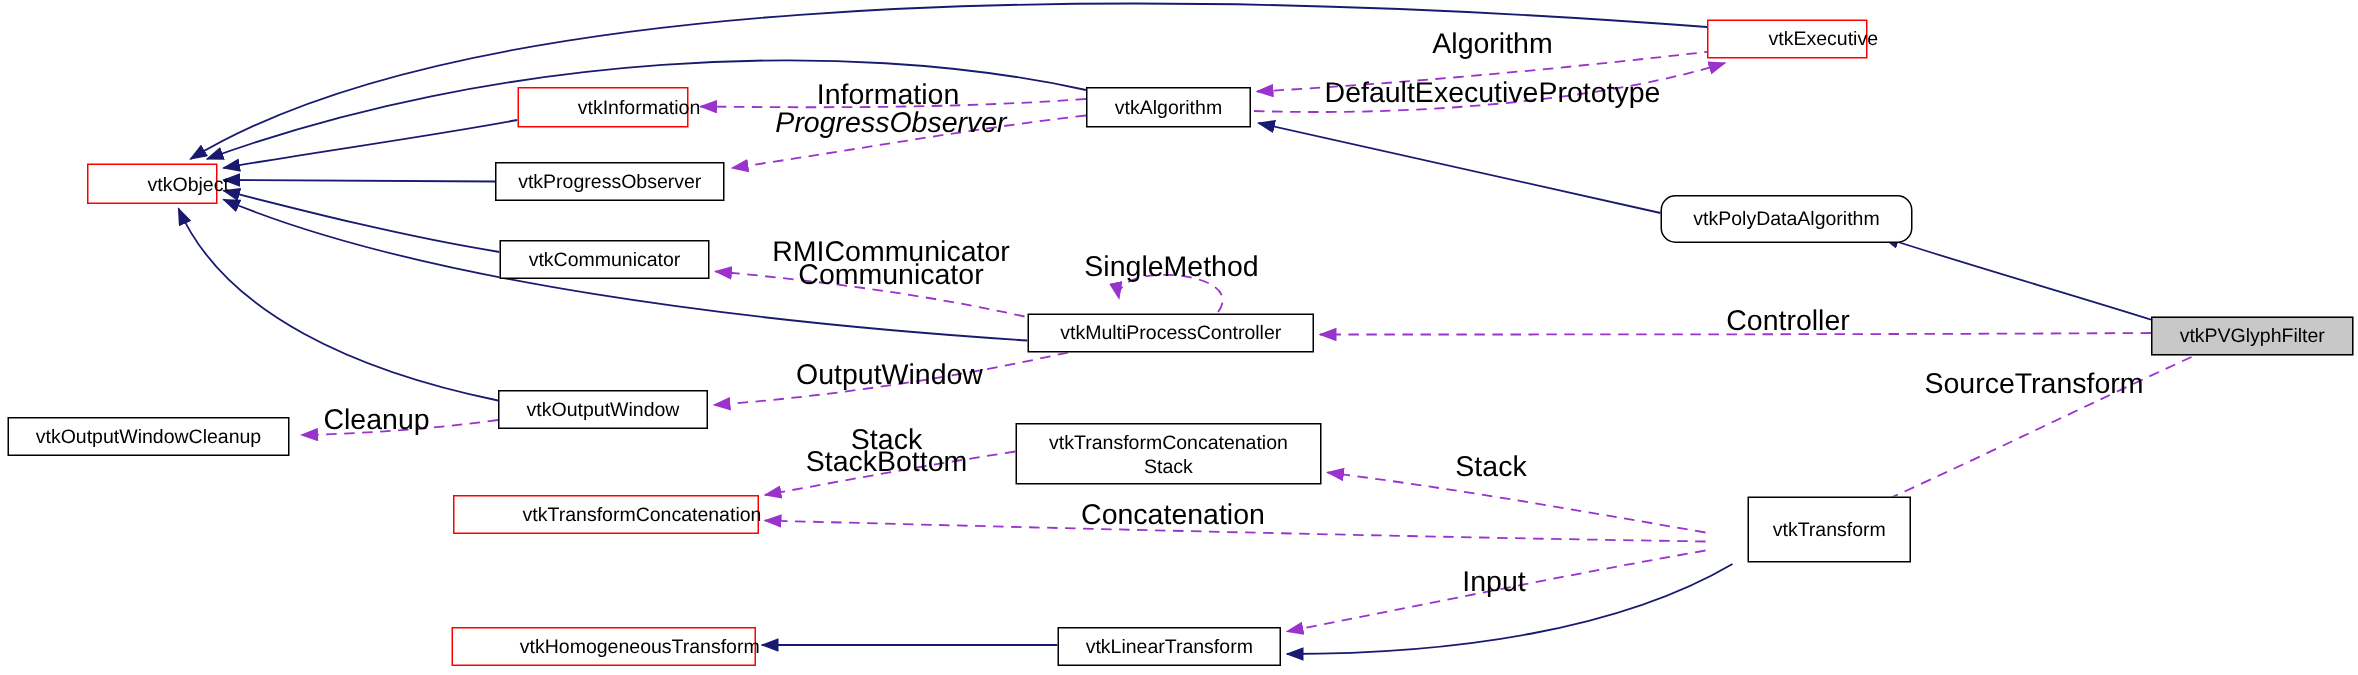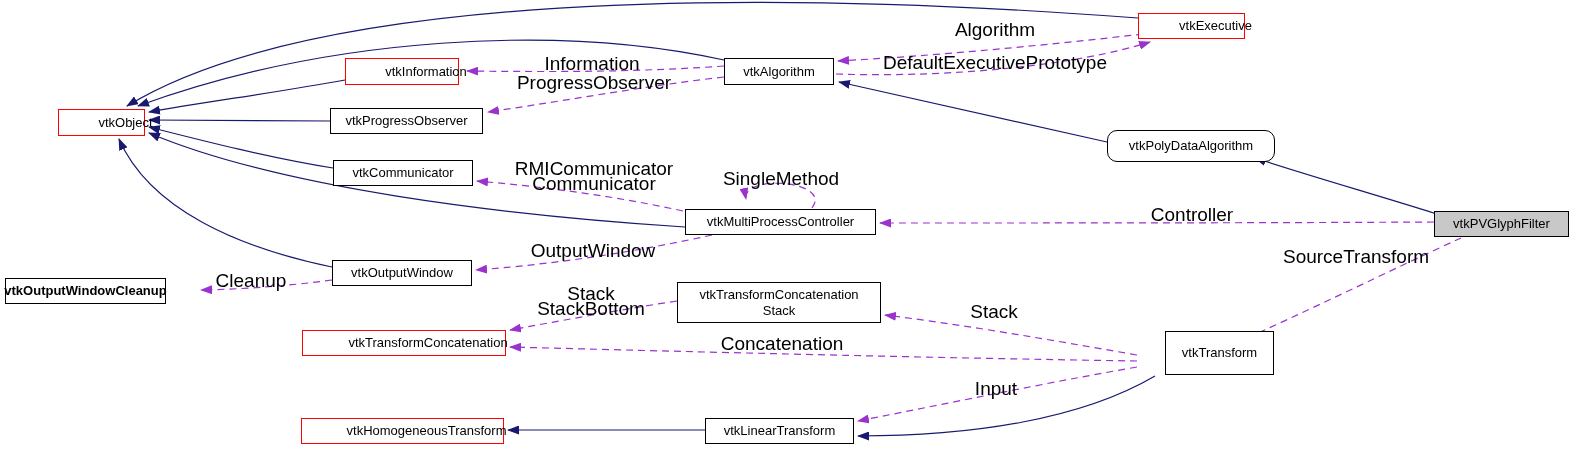--- a/index.html
+++ b/index.html
@@ -103,21 +103,21 @@
       </div>
       <div class="node border-red" style="left: 345px; top: 58px; width: 114px; height: 27px;">
         <span>vtkInformation</span>
       </div>
       <div class="node" style="left: 330px; top: 108px; width: 153px; height: 26px;">
         <span>vtkProgressObserver</span>
       </div>
       <div class="node" style="left: 333px; top: 160px; width: 140px; height: 26px;">
         <span>vtkCommunicator</span>
       </div>
-      <div class="node" style="left: 5px; top: 278px; width: 161px; height: 26px; font-weight: bold;">
+      <div class="node" style="left: 5px; top: 278px; width: 188px; height: 26px;">
         <span>vtkOutputWindowCleanup</span>
       </div>
       <div class="node" style="left: 332px; top: 260px; width: 140px; height: 26px;">
         <span>vtkOutputWindow</span>
       </div>
       <div class="node border-red" style="left: 302px; top: 330px; width: 204px; height: 26px;">
         <span>vtkTransformConcatenation</span>
       </div>
       <div class="node border-red" style="left: 301px; top: 418px; width: 203px; height: 26px;">
         <span>vtkHomogeneousTransform</span>
@@ -151,21 +151,21 @@
   <div id="labels-layer">
       <div class="edge-label" style="left: 995px; top: 21.5px;">
         <div>Algorithm</div>
       </div>
       <div class="edge-label" style="left: 995px; top: 54.5px;">
         <div>DefaultExecutivePrototype</div>
       </div>
       <div class="edge-label" style="left: 592px; top: 55.5px;">
         <div>Information</div>
       </div>
-      <div class="edge-label" style="left: 594px; top: 74.5px;">
+      <div class="edge-label" style="left: 594px; top: 74.5px; font-style: italic;">
         <div>ProgressObserver</div>
       </div>
       <div class="edge-label" style="left: 594px; top: 161px;">
         <div>RMICommunicator</div>
         <div>Communicator</div>
       </div>
       <div class="edge-label" style="left: 781px; top: 170.5px;">
         <div>SingleMethod</div>
       </div>
       <div class="edge-label" style="left: 1192px; top: 206.5px;">

